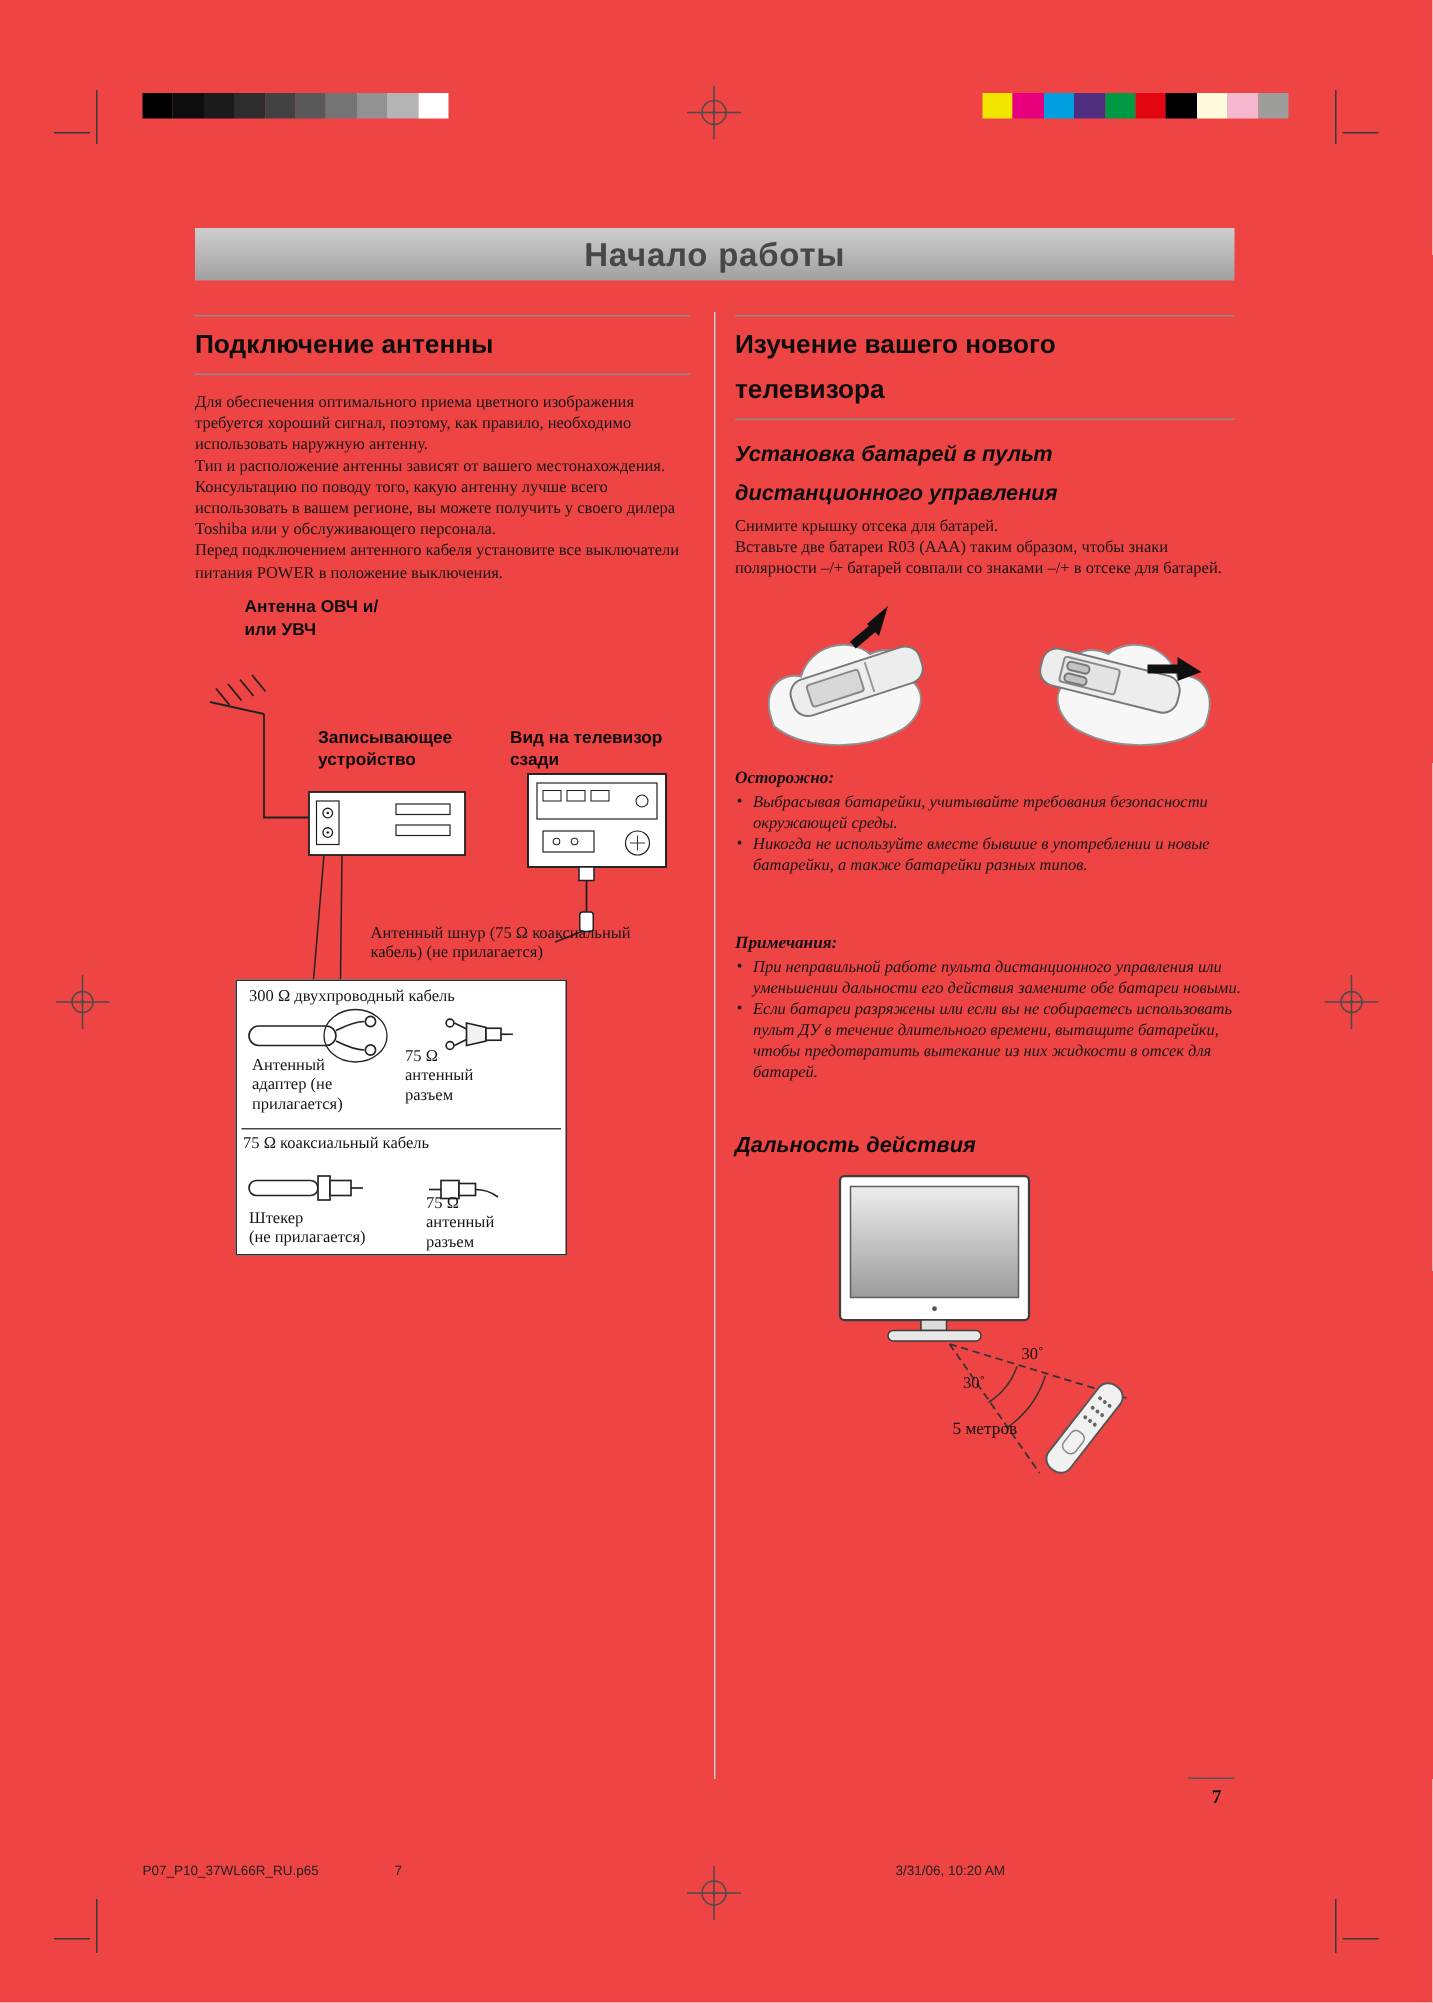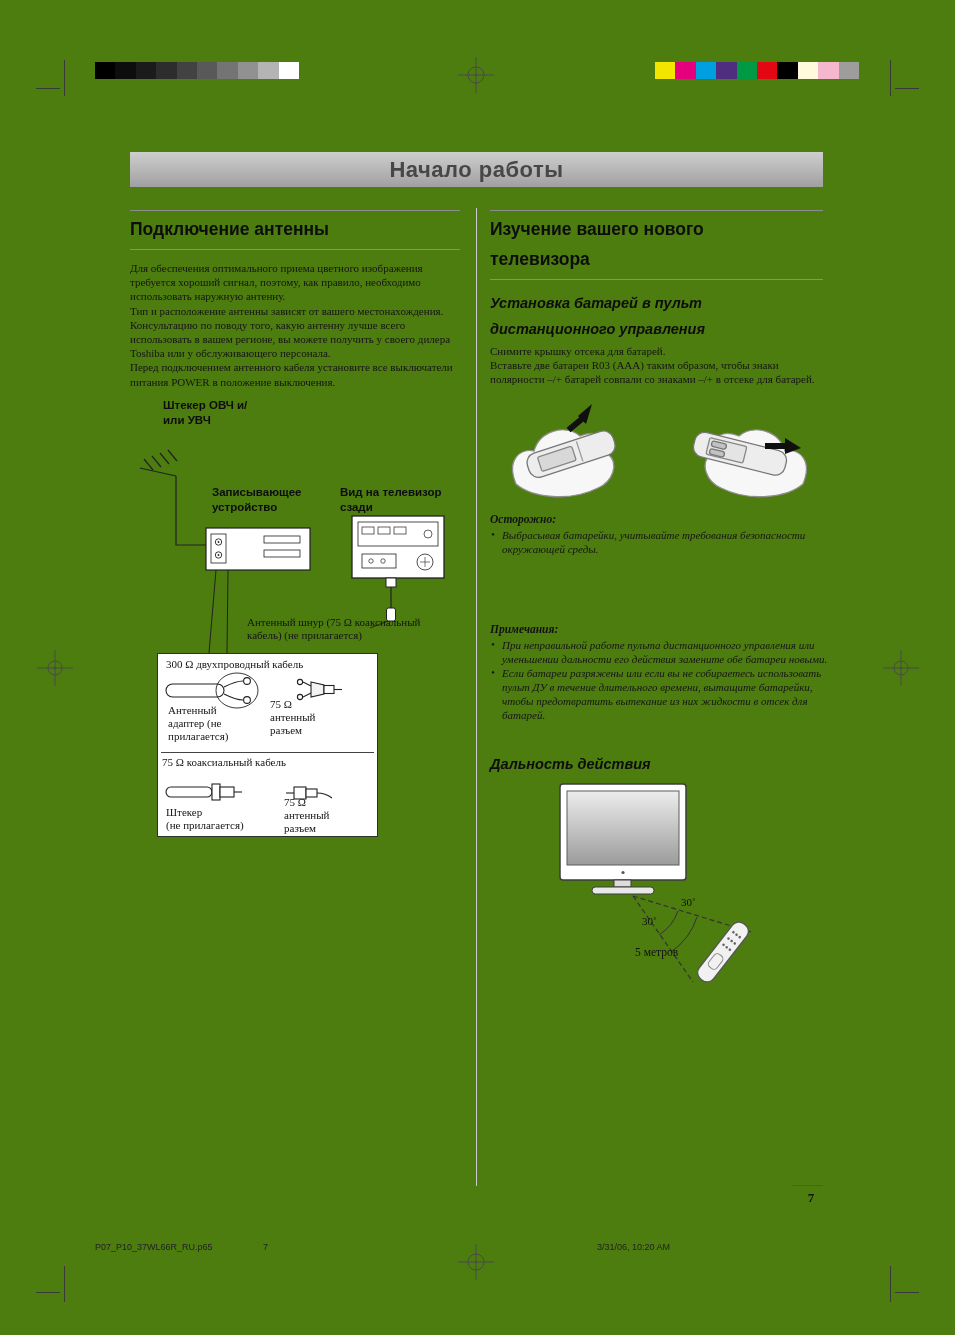--- a/index.html
+++ b/index.html
@@ -1,18 +1,18 @@
 <!DOCTYPE html>
 <html><head>
 <meta charset="utf-8">
 <style>
   * { margin:0; padding:0; box-sizing:border-box; }
   html,body { background:#ffffff; }
   body { font-family:"Liberation Serif","DejaVu Serif",serif; color:#121212; }
-  #page { position:relative; width:955px; height:1335px; background:#4d7c0f; overflow:hidden; }
+  #page { position:relative; width:955px; height:1335px; background:#ef4444; overflow:hidden; }
   .abs { position:absolute; }
   .sans { font-family:"Liberation Sans","DejaVu Sans",sans-serif; }
   .pre { white-space:pre-line; }
   .cropline { background:#3a3a3a; }
   .bar { display:flex; }
   .swatch { flex:1 1 auto; height:100%; }
   .banner { background:linear-gradient(180deg,#cecece 0%,#b5b5b5 55%,#a0a0a0 100%);
             text-align:center; color:#474747; font-weight:bold; font-size:22px;
             line-height:35px; letter-spacing:0.5px; }
   .colhead { border-top:1px solid #8c8c8c; border-bottom:1px solid #8c8c8c;
@@ -100,21 +100,21 @@
 
   <div class="abs fold" style="left:476px;top:208px;width:1px;height:978px"></div>
 
   <div class="abs colhead sans" style="left:130px;top:210px;width:330px">Подключение антенны</div>
 
   <div class="abs body-text pre" style="left:130px;top:261px;width:333px">Для обеспечения оптимального приема цветного изображения требуется хороший сигнал, поэтому, как правило, необходимо использовать наружную антенну.
 Тип и расположение антенны зависят от вашего местонахождения.
 Консультацию по поводу того, какую антенну лучше всего использовать в вашем регионе, вы можете получить у своего дилера Toshiba или у обслуживающего персонала.
 Перед подключением антенного кабеля установите все выключатели питания POWER в положение выключения.</div>
 
-  <div class="abs bold-label sans pre" style="left:163px;top:398px">Штекер ОВЧ и/
+  <div class="abs bold-label sans pre" style="left:163px;top:398px">Антенна ОВЧ и/
 или УВЧ</div>
   <div class="abs bold-label sans pre" style="left:212px;top:485px">Записывающее
 устройство</div>
   <div class="abs bold-label sans pre" style="left:340px;top:485px">Вид на телевизор
 сзади</div>
 
   <svg class="abs" style="left:130px;top:432px" width="330" height="228" viewBox="0 0 330 228">
     <g stroke="#222" fill="none" stroke-width="1.2">
       <path d="M10,36 L46,44"></path>
       <path d="M14,27 L23,38"></path>
@@ -227,20 +227,21 @@
       <g fill="#101010" stroke="none">
         <polygon points="136,52 120,42 120,58"></polygon>
         <rect x="100" y="47" width="22" height="6"></rect>
       </g>
     </g>
   </svg>
 
   <div class="abs italic-title" style="left:490px;top:513px">Осторожно:</div>
   <ul class="abs blist" style="left:490px;top:528px;width:340px">
     <li>Выбрасывая батарейки, учитывайте требования безопасности окружающей среды.</li>
+    <li>Никогда не используйте вместе бывшие в употреблении и новые батарейки, а также батарейки разных типов.</li>
   </ul>
 
   <div class="abs italic-title" style="left:490px;top:623px">Примечания:</div>
   <ul class="abs blist" style="left:490px;top:638px;width:340px">
     <li>При неправильной работе пульта дистанционного управления или уменьшении дальности его действия замените обе батареи новыми.</li>
     <li>Если батареи разряжены или если вы не собираетесь использовать пульт ДУ в течение длительного времени, вытащите батарейки, чтобы предотвратить вытекание из них жидкости в отсек для батарей.</li>
   </ul>
 
   <div class="abs subhead sans" style="left:490px;top:751px">Дальность действия</div>
 

